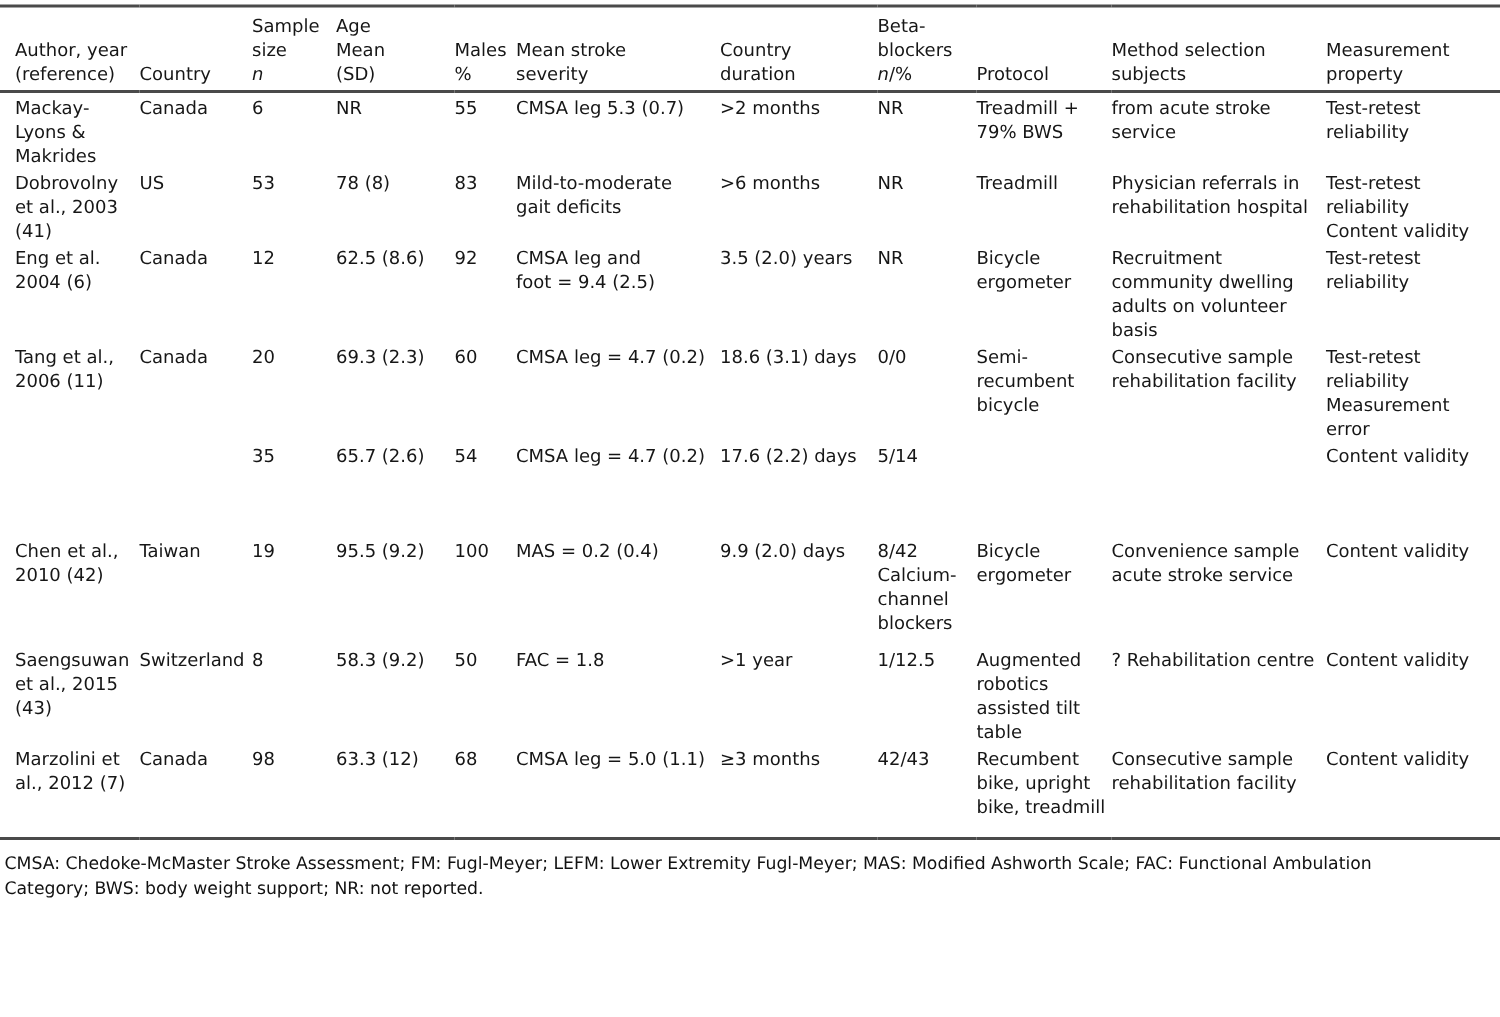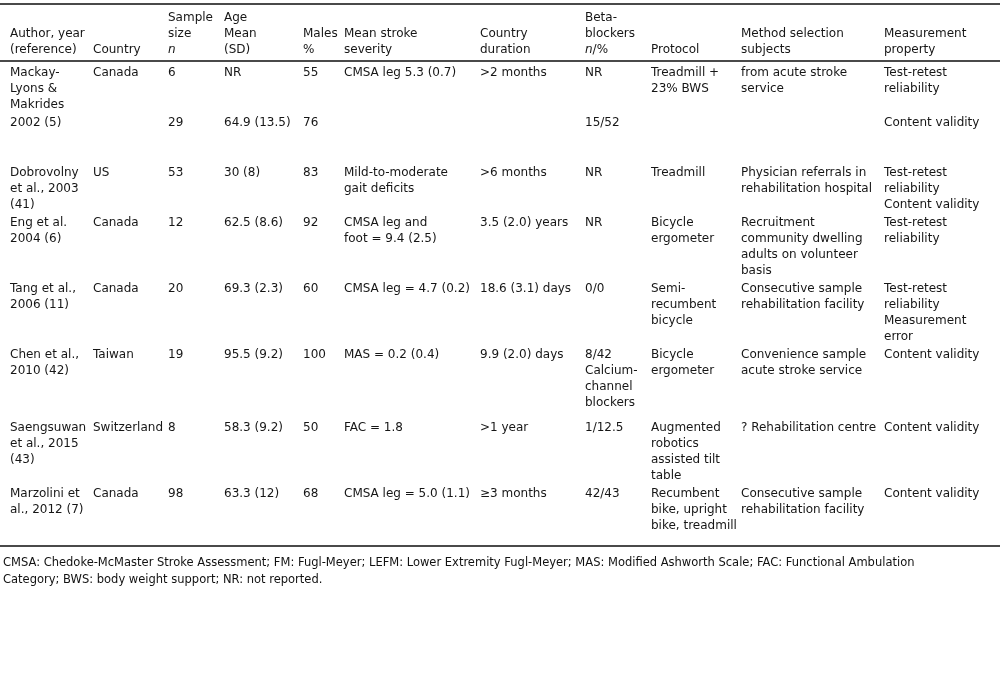--- a/index.html
+++ b/index.html
@@ -77,46 +77,33 @@
 Lyons &amp;
 Makrides</td>
         <td>Canada</td>
         <td>6</td>
         <td>NR</td>
         <td>55</td>
         <td>CMSA leg 5.3 (0.7)</td>
         <td>&gt;2 months</td>
         <td>NR</td>
         <td>Treadmill +
-23% BWS</td>
+79% BWS</td>
         <td>from acute stroke
 service</td>
         <td>Test-retest
 reliability</td>
-      </tr>
-      <tr>
-        <td>2002 (5)</td>
-        <td></td>
-        <td>29</td>
-        <td>64.9 (13.5)</td>
-        <td>76</td>
-        <td></td>
-        <td></td>
-        <td>15/52</td>
-        <td></td>
-        <td></td>
-        <td>Content validity</td>
       </tr>
       <tr>
         <td>Dobrovolny
 et al., 2003
 (41)</td>
         <td>US</td>
         <td>53</td>
-        <td>30 (8)</td>
+        <td>78 (8)</td>
         <td>83</td>
         <td>Mild-to-moderate
 gait deficits</td>
         <td>&gt;6 months</td>
         <td>NR</td>
         <td>Treadmill</td>
         <td>Physician referrals in
 rehabilitation hospital</td>
         <td>Test-retest
 reliability
@@ -154,20 +141,33 @@
         <td>0/0</td>
         <td>Semi-
 recumbent
 bicycle</td>
         <td>Consecutive sample
 rehabilitation facility</td>
         <td>Test-retest
 reliability
 Measurement
 error</td>
+      </tr>
+      <tr>
+        <td></td>
+        <td></td>
+        <td>35</td>
+        <td>65.7 (2.6)</td>
+        <td>54</td>
+        <td>CMSA leg = 4.7 (0.2)</td>
+        <td>17.6 (2.2) days</td>
+        <td>5/14</td>
+        <td></td>
+        <td></td>
+        <td>Content validity</td>
       </tr>
       <tr>
         <td>Chen et al.,
 2010 (42)</td>
         <td>Taiwan</td>
         <td>19</td>
         <td>95.5 (9.2)</td>
         <td>100</td>
         <td>MAS = 0.2 (0.4)</td>
         <td>9.9 (2.0) days</td>

